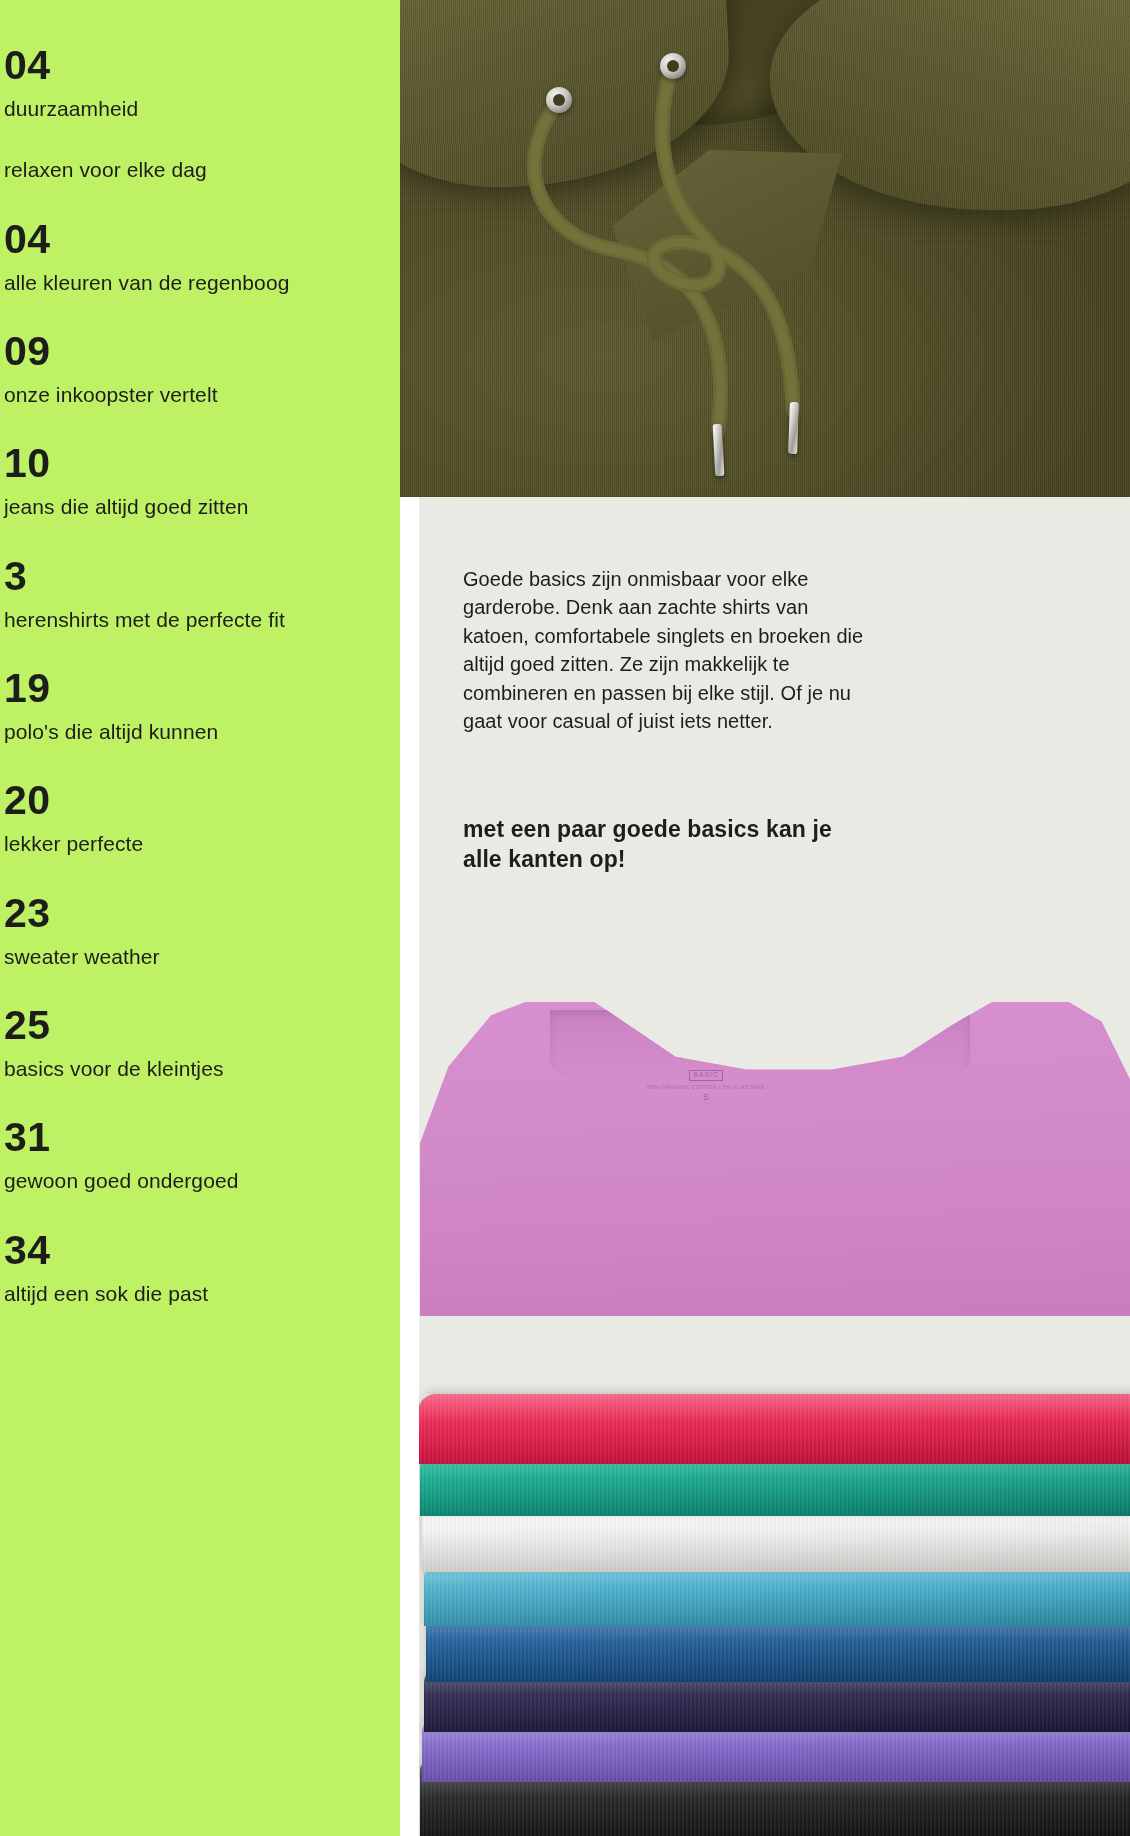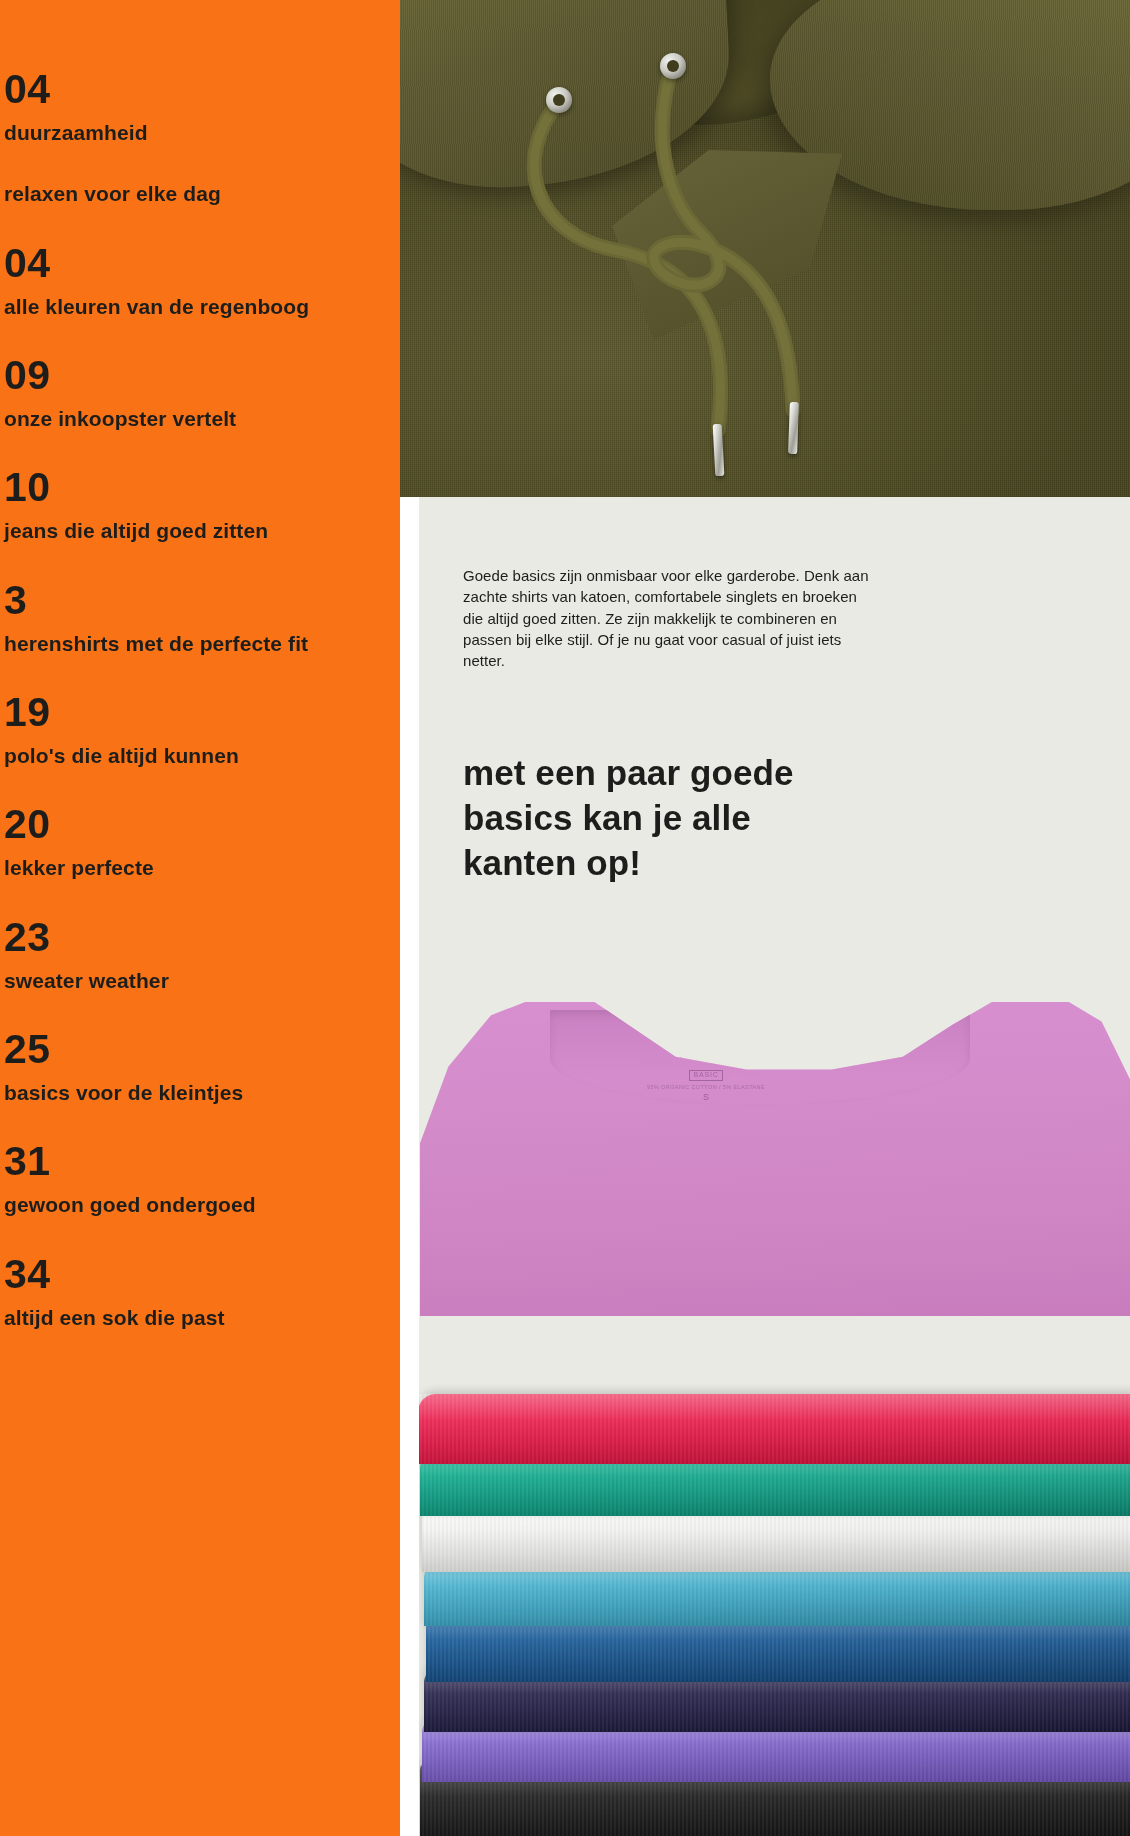--- a/index.html
+++ b/index.html
@@ -8,32 +8,32 @@
     background:#ffffff;
     font-family:"Liberation Sans", sans-serif;
     overflow:hidden;
   }
   .page { position:relative; width:1130px; height:1836px; background:#fff; }
 
   
   .toc {
     position:absolute; left:0; top:0;
     width:400px; height:1836px;
-    background:#f97316;
-    padding:68px 0 0 4px;
+    background:#bef264;
+    padding:44px 0 0 4px;
   }
   .toc-entry { margin-bottom:34px; }
   .toc-num {
     font-size:41px; font-weight:bold; color:#1d1d1b;
     letter-spacing:0.5px; line-height:1.05;
     font-family:"Liberation Sans", sans-serif;
   }
   .toc-label {
     font-size:21px; color:#1d1d1b; line-height:1.3;
-    margin-top:8px; letter-spacing:0.1px; font-weight:700;
+    margin-top:8px; letter-spacing:0.1px; font-weight:400;
   }
 
   
   .right { position:absolute; left:400px; top:0; width:730px; height:1836px; }
 
   
   .hoodie {
     position:absolute; left:0; top:0; width:730px; height:497px;
     overflow:hidden;
     background:#4e4d25;
@@ -91,26 +91,26 @@
     box-shadow:0 2px 5px rgba(0,0,0,0.4);
   }
 
   
   .panel {
     position:absolute; left:0; top:497px; width:730px; height:505px;
     background:#e9eae4;
   }
   .panel-inner { padding:68px 62px 0 63px; }
   .body-copy {
-    font-size:15px; line-height:1.42; color:#1d1d1b;
+    font-size:20px; line-height:1.42; color:#1d1d1b;
     letter-spacing:0.05px; max-width:415px;
   }
   .headline {
     margin-top:80px;
-    font-size:35px; font-weight:bold; line-height:1.28;
+    font-size:23px; font-weight:bold; line-height:1.28;
     color:#1d1d1b; letter-spacing:0.1px; max-width:400px;
   }
 
   
   .gutter {
     position:absolute; left:0; top:497px; width:19px; height:1339px;
     background:#ffffff; z-index:6;
   }
 
   

